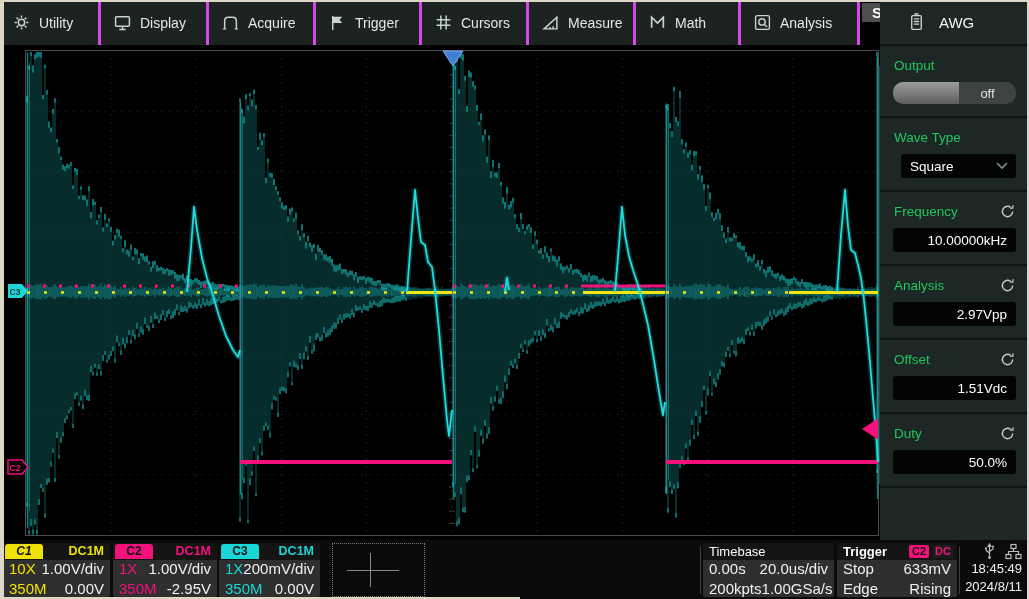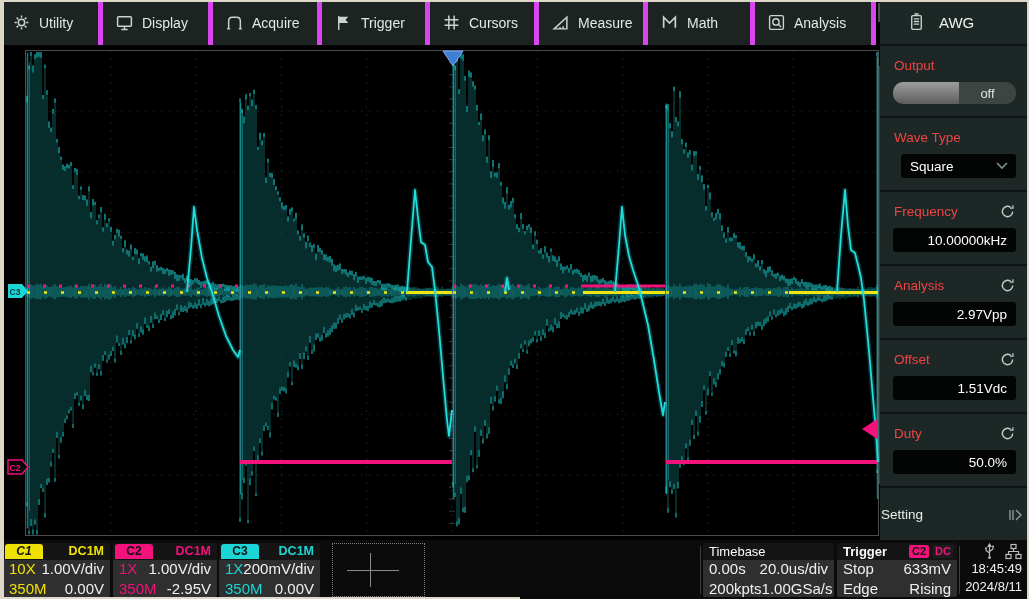--- a/index.html
+++ b/index.html
@@ -1,35 +1,35 @@
 <!DOCTYPE html>
 <html><head>
 <meta charset="utf-8">
 <style>
   html,body{margin:0;padding:0;background:#222;}
   #root{position:relative;width:1029px;height:599px;background:#000;overflow:hidden;
         font-family:"Liberation Sans","DejaVu Sans",sans-serif;-webkit-font-smoothing:antialiased;}
   .abs{position:absolute;}
   
   #topbar{left:0;top:0;width:880px;height:45px;background:#1c2321;display:flex;align-items:stretch;}
-  .menu-item{display:flex;align-items:center;gap:9px;padding-left:13px;border-right:5px solid #d946ef;
+  .menu-item{display:flex;align-items:center;gap:9px;padding-left:13px;border-right:3px solid #d946ef;
              color:#e2e8e5;font-size:14px;flex:none;cursor:default;}
   .menu-item svg{flex:none;}
   #logo-block{flex:1;display:flex;flex-direction:column;background:#000;padding:2px 2px;}
   #logo-row{display:flex;align-items:center;height:21px;}
   #siglent-badge{background:#4e4e4e;color:#fff;font-weight:700;font-size:15px;letter-spacing:1px;
                  padding:0 10px;line-height:19px;}
   #stop-ind{color:#e23535;font-weight:700;font-size:14px;margin-left:16px;}
   #freq-row{height:20px;text-align:center;color:#fff;font-size:13px;line-height:20px;}
   
   #sidebar{left:880px;top:0;width:149px;height:540px;background:#1d2725;}
   .sb-head{height:44px;display:flex;align-items:center;gap:15px;padding-left:29px;color:#eef2f0;
            font-size:15px;border-bottom:2px solid #0e1413;}
   .sb-sec{padding:8px 13px 12px;border-bottom:2px solid #0e1413;}
-  .sb-label-row{display:flex;justify-content:space-between;align-items:center;color:#ef4444;
+  .sb-label-row{display:flex;justify-content:space-between;align-items:center;color:#22c55e;
                 font-size:13.5px;margin:4px 1px 9px 1px;}
   .sb-input{height:24px;background:#030505;border-radius:3px;color:#fff;font-size:13.5px;
             display:flex;align-items:center;justify-content:flex-end;padding-right:9px;}
   .dropdown{justify-content:space-between;padding-left:9px;padding-right:7px;margin-left:8px;}
   .toggle{height:22px;display:flex;border-radius:10px;overflow:hidden;margin-top:2px;}
   .toggle .knob{width:66px;background:linear-gradient(#9d9d9d,#5d5d5d);}
   .toggle .state{flex:1;background:#3e4442;color:#dde3e1;font-size:13px;display:flex;
                  align-items:center;justify-content:center;}
   .setting-row{display:flex;justify-content:space-between;align-items:center;color:#e8edeb;
                font-size:13.5px;padding:19px 3px 19px 1px;}
@@ -1976,26 +1976,20 @@
         <svg width="15" height="15" viewBox="0 0 16 16" fill="none" stroke="#c2ccc9" stroke-width="1.5">
             <path d="M13.5 8a5.5 5.5 0 1 1-2.2-4.4"></path>
             <path d="M13.8 1.2v3.2h-3.2" stroke-width="1.3"></path>
           </svg>
       </div>
       <div class="sb-input">
           <span>50.0%</span>
         </div>
     </div>
 
-    <div class="sb-sec setting-row">
-      <span>Setting</span>
-      <svg width="18" height="14" viewBox="0 0 18 14" fill="none" stroke="#8a9a96" stroke-width="1.4">
-          <path d="M2 2v10M5 2v10M8 2l5 5-5 5"></path>
-        </svg>
-    </div>
   </div>
 
   <div id="bottombar" class="abs">
 
     <div class="infobox" style="left:3px;width:107px;">
       <div class="hd">
         <div class="tab c1bg">C1</div>
         <div class="coup c1col">DC1M</div>
       </div>
       <div class="bodyrows">

